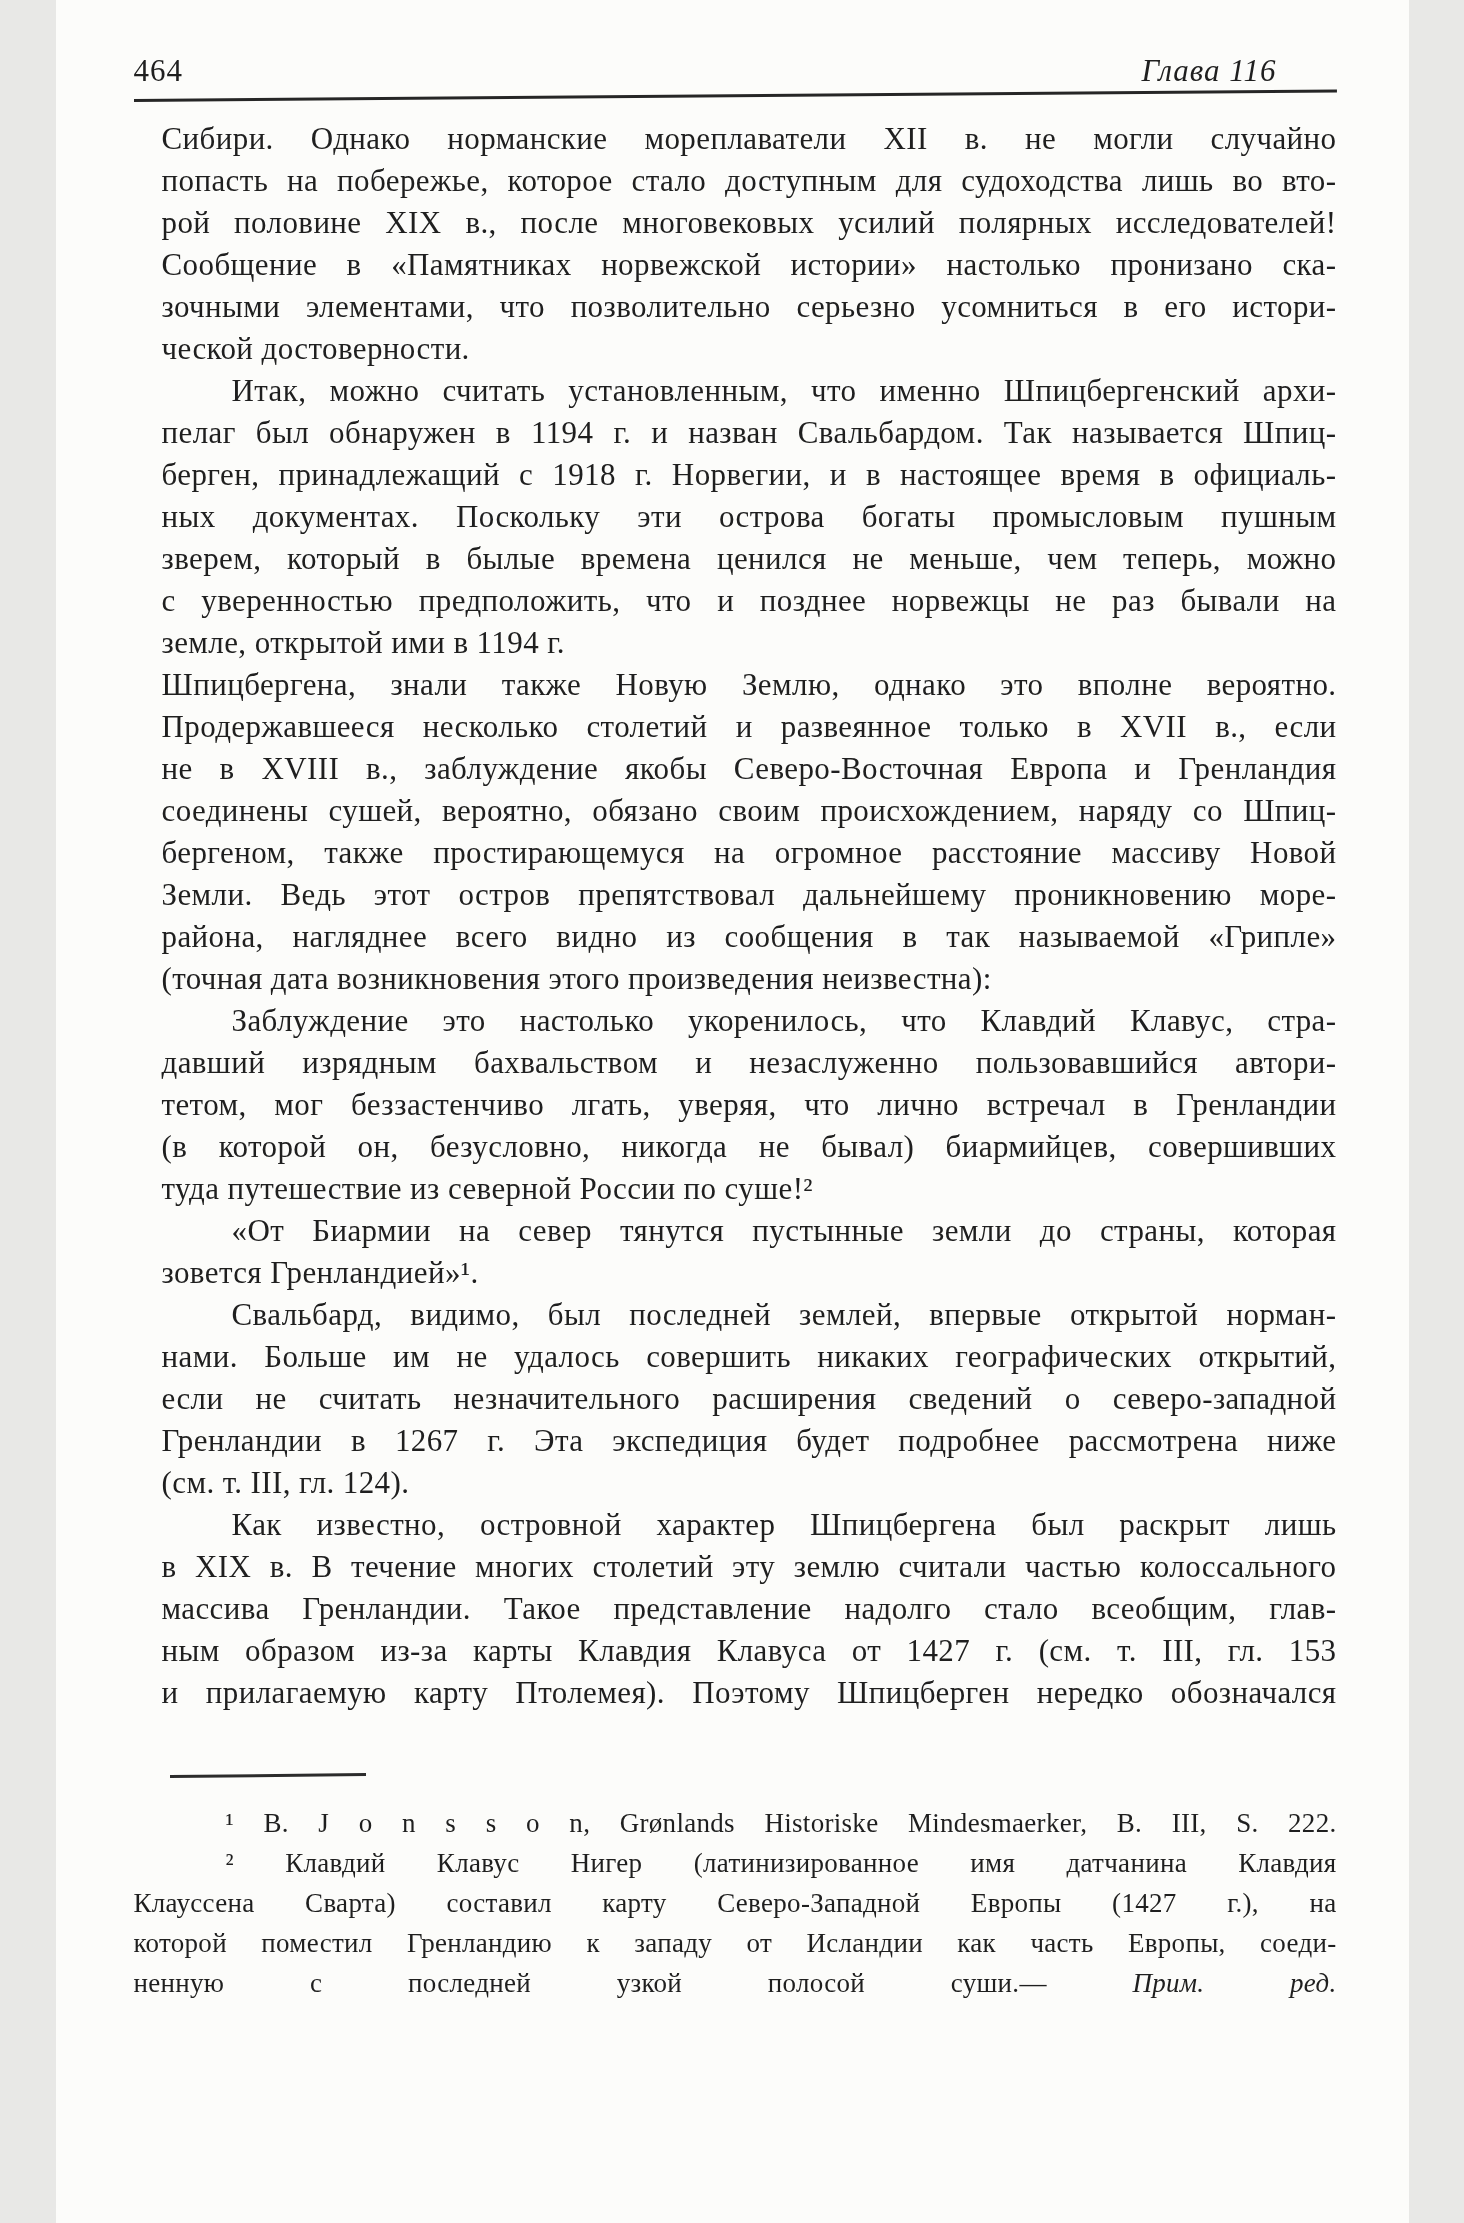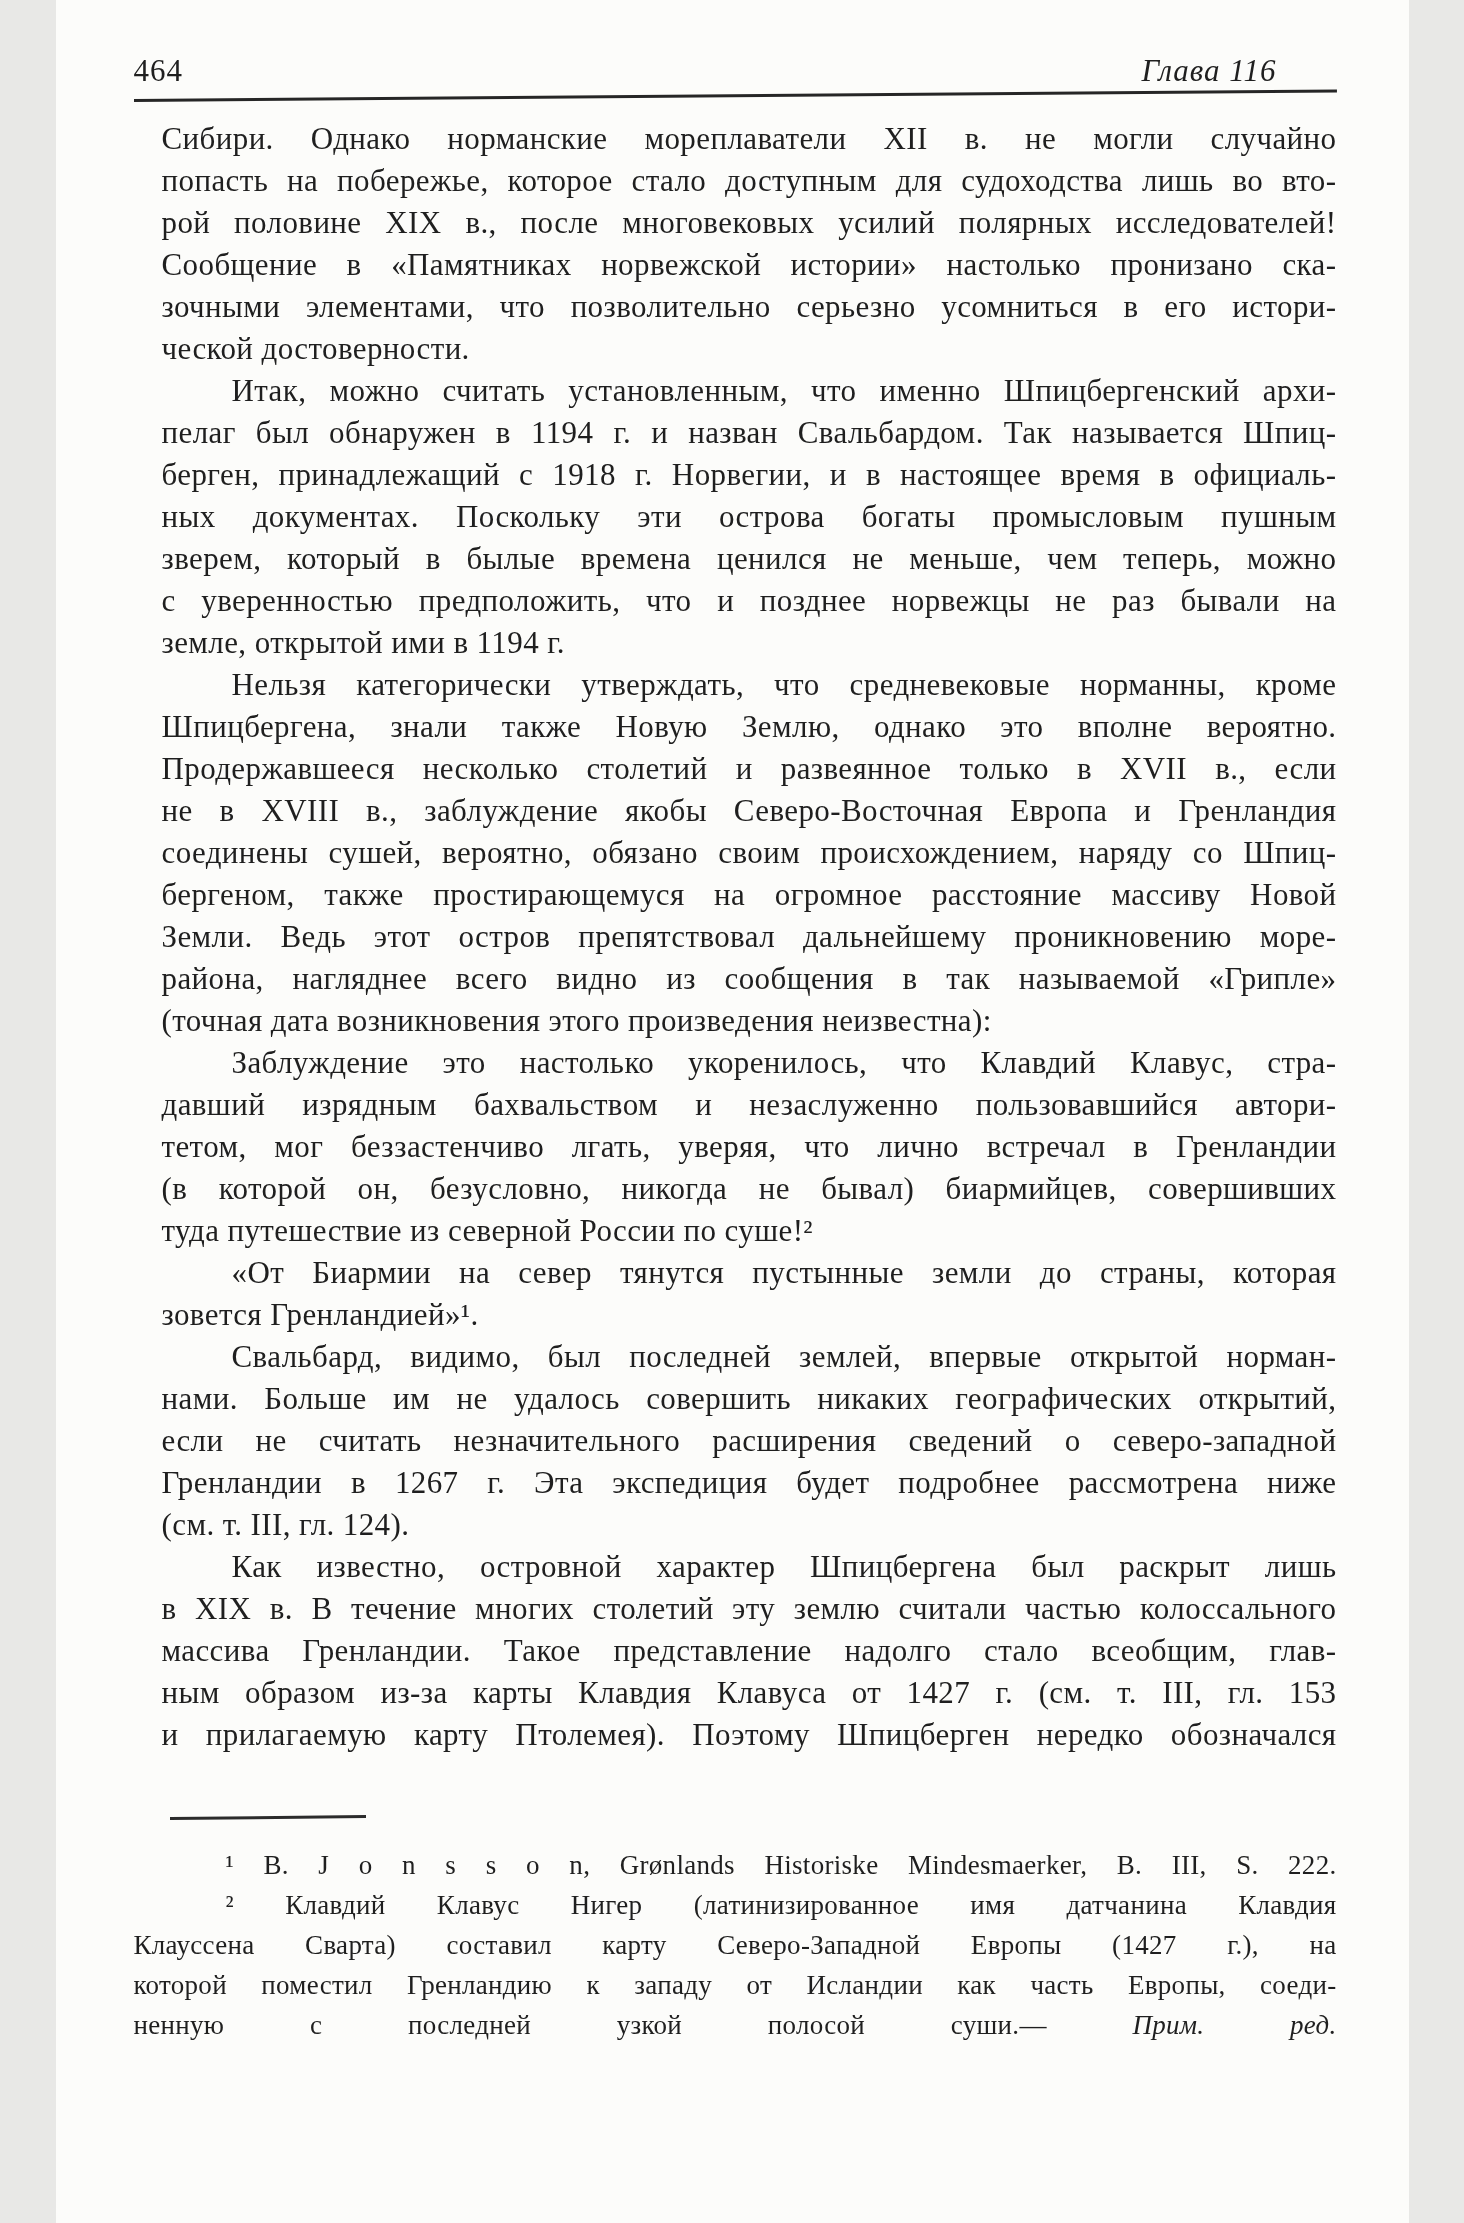--- a/index.html
+++ b/index.html
@@ -105,21 +105,20 @@
       <div class="para">
         <div class="line first indented">Итак, можно считать установленным, что именно Шпицбергенский архи-</div>
         <div class="line">пелаг был обнаружен в 1194 г. и назван Свальбардом. Так называется Шпиц-</div>
         <div class="line">берген, принадлежащий с 1918 г. Норвегии, и в настоящее время в официаль-</div>
         <div class="line">ных документах. Поскольку эти острова богаты промысловым пушным</div>
         <div class="line">зверем, который в былые времена ценился не меньше, чем теперь, можно</div>
         <div class="line">с уверенностью предположить, что и позднее норвежцы не раз бывали на</div>
         <div class="line last">земле, открытой ими в 1194 г.</div>
       </div>
       <div class="para">
-        <div class="line first indented">Нельзя категорически утверждать, что средневековые норманны, кроме</div>
         <div class="line">Шпицбергена, знали также Новую Землю, однако это вполне вероятно.</div>
         <div class="line">Продержавшееся несколько столетий и развеянное только в XVII в., если</div>
         <div class="line">не в XVIII в., заблуждение якобы Северо-Восточная Европа и Гренландия</div>
         <div class="line">соединены сушей, вероятно, обязано своим происхождением, наряду со Шпиц-</div>
         <div class="line">бергеном, также простирающемуся на огромное расстояние массиву Новой</div>
         <div class="line">Земли. Ведь этот остров препятствовал дальнейшему проникновению море-</div>
         <div class="line">района, нагляднее всего видно из сообщения в так называемой «Грипле»</div>
         <div class="line last">(точная дата возникновения этого произведения неизвестна):</div>
       </div>
       <div class="para">

